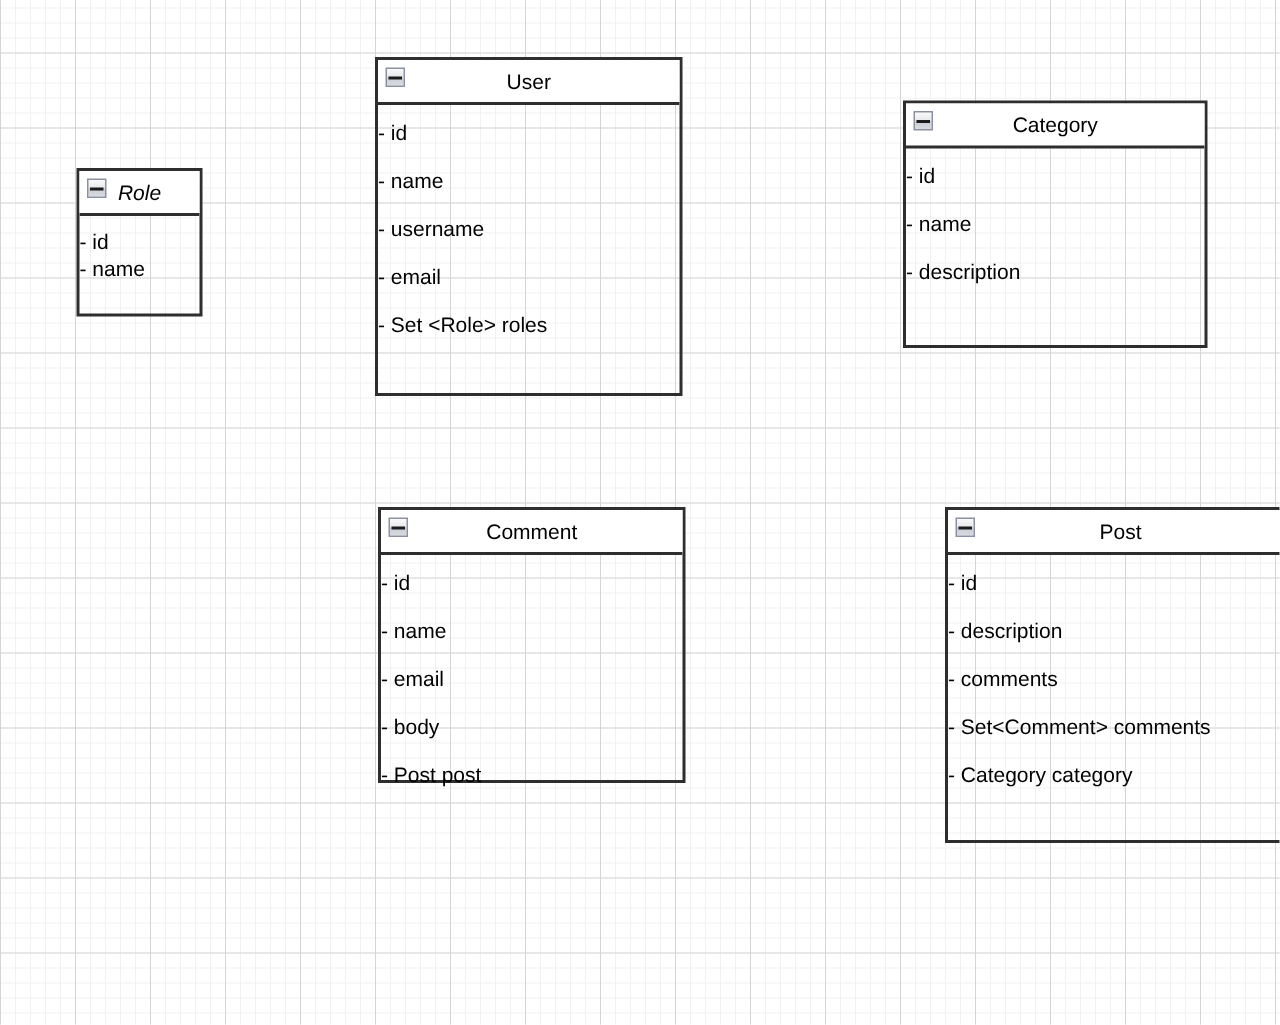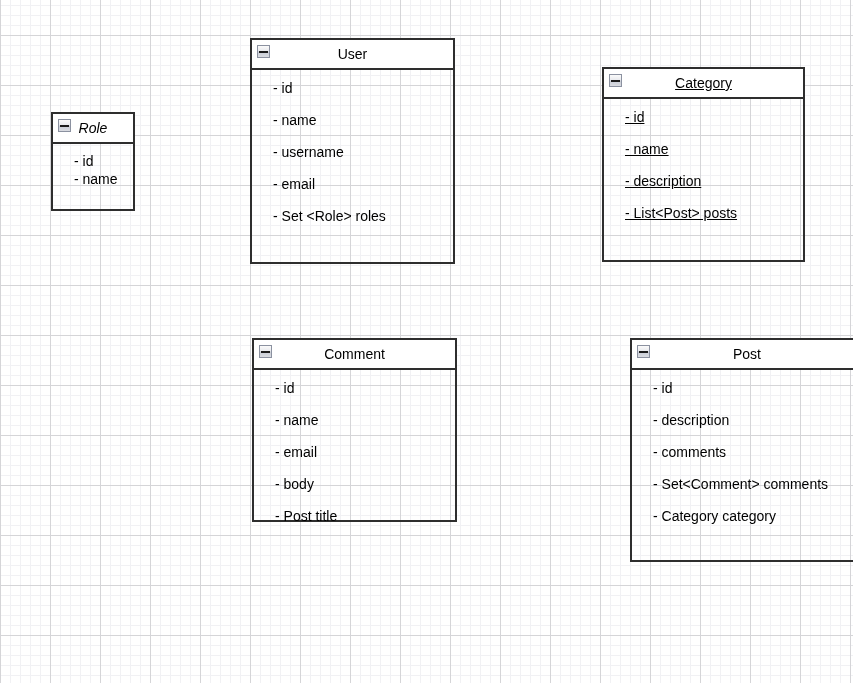--- a/index.html
+++ b/index.html
@@ -68,31 +68,31 @@
   .uml-body {
     box-sizing: border-box;
     padding-top: 2px;
     overflow: hidden;
     background: transparent; 
   }
   .uml-row {
     height: 32px;
     display: flex;
     align-items: center;
-    padding-left: 21px;
+    padding-left: 0;
     white-space: nowrap;
   }
   
   .c-role .uml-body { padding-top: 8px; }
   .c-role .uml-row { height: 18px; }
 
   
   .c-role     { left: 51px;  top: 112px; width: 84px; height: 99px; }
   .c-user     { left: 250px; top: 38px;  width: 205px; height: 226px; }
-  .c-category { left: 602px; top: 67px;  width: 203px; height: 195px; text-decoration: underline; }
+  .c-category { left: 602px; top: 67px;  width: 203px; height: 165px; }
   .c-comment  { left: 252px; top: 338px; width: 205px; height: 184px; }
   .c-post     { left: 602px; top: 338px; width: 234px; height: 224px; margin-left: 28px; }
 </style>
 </head>
 <body>
 
 <div id="canvas">
 
   <div class="uml-class abstract c-role">
     <div class="uml-header">
@@ -121,35 +121,34 @@
 
   <div class="uml-class c-category">
     <div class="uml-header">
       <span class="collapse-icon"></span>
       <span class="uml-title">Category</span>
     </div>
     <div class="uml-body">
       <div class="uml-row">- id</div>
       <div class="uml-row">- name</div>
       <div class="uml-row">- description</div>
-      <div class="uml-row">- List&lt;Post&gt; posts</div>
     </div>
   </div>
 
   <div class="uml-class c-comment">
     <div class="uml-header">
       <span class="collapse-icon"></span>
       <span class="uml-title">Comment</span>
     </div>
     <div class="uml-body">
       <div class="uml-row">- id</div>
       <div class="uml-row">- name</div>
       <div class="uml-row">- email</div>
       <div class="uml-row">- body</div>
-      <div class="uml-row">- Post title</div>
+      <div class="uml-row">- Post post</div>
     </div>
   </div>
 
   <div class="uml-class c-post">
     <div class="uml-header">
       <span class="collapse-icon"></span>
       <span class="uml-title">Post</span>
     </div>
     <div class="uml-body">
       <div class="uml-row">- id</div>

